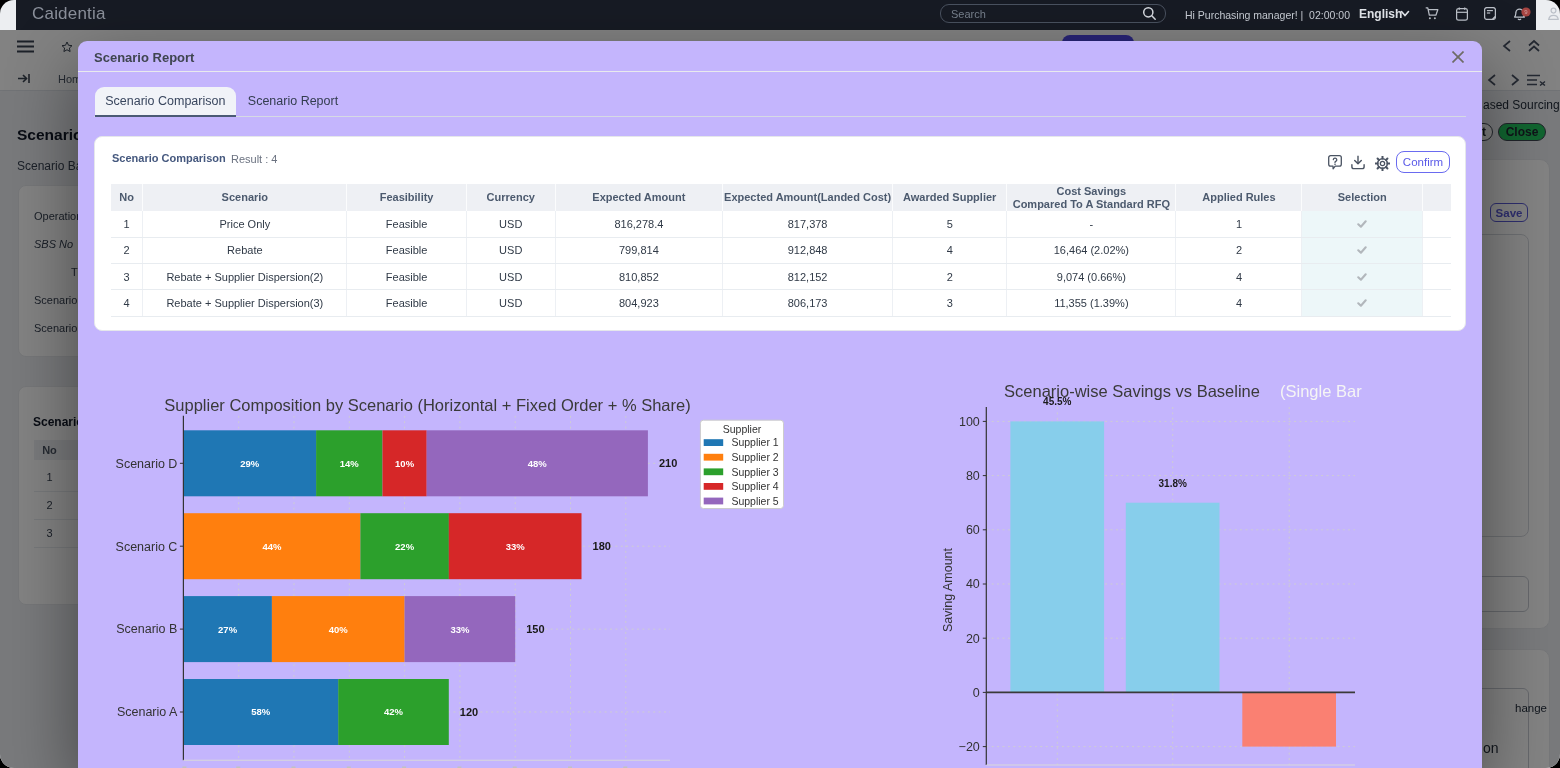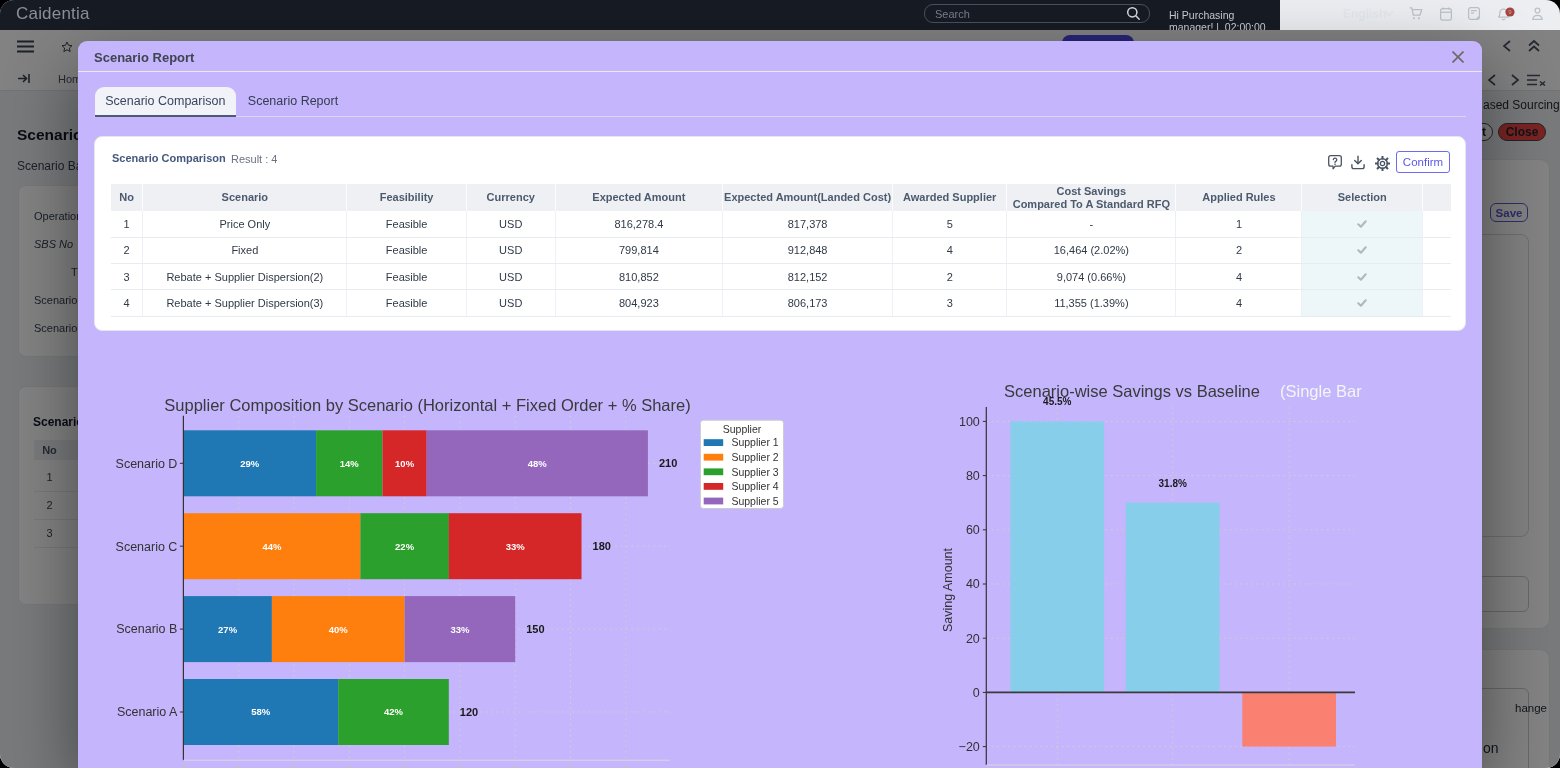--- a/index.html
+++ b/index.html
@@ -1,21 +1,21 @@
 <!DOCTYPE html>
 <html><head>
 <meta charset="utf-8">
 <style>
   * { margin:0; padding:0; box-sizing:border-box; }
   html,body { width:1560px; height:768px; background:#000; overflow:hidden; }
   body { font-family:"Liberation Sans", sans-serif; position:relative; }
   .window { position:absolute; inset:0; border-radius:14px; overflow:hidden; background:#eceef1; }
   .abs { position:absolute; }
   
-  .navbar { position:absolute; left:0; top:0; width:1280px; height:30px; background:#171b24; }
+  .navbar { position:absolute; left:16px; top:0; width:1520px; height:30px; background:#171b24; }
   .logo { position:absolute; left:16px; top:4px; font-size:17px; color:#8b909b; letter-spacing:0.2px; }
   .searchbox { position:absolute; left:924px; top:4px; width:226px; height:19px; border:1px solid #4a5260; border-radius:9px; }
   .searchbox span { position:absolute; left:10px; top:3px; font-size:11px; color:#77808d; }
   .hitext { position:absolute; left:1169px; top:8.5px; font-size:10.5px; color:#c9ced6; }
   .english { position:absolute; left:1343px; top:7px; font-size:12px; font-weight:bold; color:#e4e7ec; }
   
   .pagecontent { position:absolute; left:0; top:30px; width:1560px; height:738px; background:#eceef1; }
   .topbar { position:absolute; left:0; top:0; width:1560px; height:61px; background:#fdfdfe; border-bottom:1px solid #dde0e5; }
   .card { background:#fff; border:1px solid #e5e7eb; border-radius:8px; position:absolute; }
   .flabel { position:absolute; left:33px; font-size:11px; color:#374151; }
@@ -25,21 +25,21 @@
   .modal { position:absolute; left:78px; top:41px; width:1404px; height:727px; background:#c4b5fd; border-radius:9px 9px 0 0; box-shadow:0 25px 70px rgba(0,0,0,0.45); }
   .mtitle { position:absolute; left:16px; top:8.5px; font-size:13px; font-weight:bold; color:#3f4550; }
   .mhline { position:absolute; left:0; top:30px; width:1404px; height:1px; background:#e8eaed; }
   .tabline { position:absolute; left:16px; top:75.2px; width:1372px; height:1.3px; background:#d6dae4; }
   .tab1 { position:absolute; left:16.6px; top:46px; width:141.4px; height:29px; background:#f1f3f8; border-radius:9px 9px 0 0; text-align:center; line-height:29px; font-size:12.5px; font-weight:500; color:#39465e; }
   .tab1u { position:absolute; left:16.6px; top:73.5px; width:141.4px; height:2.5px; background:#4b5a75; }
   .tab2 { position:absolute; left:155px; top:46px; width:120px; height:29px; text-align:center; line-height:29px; font-size:12.5px; color:#333d4f; }
   .tcard { position:absolute; left:16px; top:95px; width:1372px; height:195px; border:1px solid #e5e7eb; border-radius:8px; background:#fff; }
   .tclabel { position:absolute; left:17px; top:15px; font-size:11px; font-weight:bold; color:#45587e; }
   .tcresult { position:absolute; left:136px; top:15.5px; font-size:11px; color:#6b7280; }
-  .confirm { position:absolute; left:1300.6px; top:14.4px; width:54.8px; height:22px; border:1px solid #6a6bf0; border-radius:3px; text-align:center; line-height:21px; font-size:11.5px; font-weight:500; color:#5a5ae8; }
+  .confirm { position:absolute; left:1300.6px; top:14.4px; width:54.8px; height:22px; border:1px solid #6a6bf0; border-radius:8px; text-align:center; line-height:21px; font-size:11.5px; font-weight:500; color:#5a5ae8; }
   
   table.cmp { position:absolute; left:16px; top:47px; width:1340px; border-collapse:collapse; table-layout:fixed; font-size:11px; }
   table.cmp th { background:#eef0f4; color:#4c5a6e; font-weight:bold; height:27px; font-size:11px; line-height:12.5px; border-right:1px solid #fbfcfd; text-align:center; vertical-align:middle; }
   table.cmp th:last-child { border-right:none; }
   table.cmp td { height:26.3px; color:#303a47; text-align:center; vertical-align:middle; border-right:1px solid #edf0f4; border-bottom:1px solid #e8ecf0; }
   table.cmp td:last-child { border-right:none; }
   table.cmp tr td.sel { background:#edf7f9; }
   .gray { color:#939ca8; }
 </style>
 </head>
@@ -154,21 +154,21 @@
       </svg>
     <svg class="abs" style="left:1527px;top:44px" width="19" height="12" viewBox="0 0 19 12">
         <line x1="0" y1="1.5" x2="13" y2="1.5" stroke="#475061" stroke-width="1.7"></line>
         <line x1="0" y1="6" x2="10" y2="6" stroke="#475061" stroke-width="1.7"></line>
         <line x1="0" y1="10.5" x2="10" y2="10.5" stroke="#475061" stroke-width="1.7"></line>
         <line x1="13" y1="7.5" x2="18" y2="11.5" stroke="#475061" stroke-width="1.5"></line>
         <line x1="18" y1="7.5" x2="13" y2="11.5" stroke="#475061" stroke-width="1.5"></line>
       </svg>
     <div class="abs" style="left:1483px;top:68px;font-size:12px;color:#1f2937;">ased Sourcing</div>
     <div class="abs" style="left:1455px;top:93px;width:38px;height:18px;border:1.3px solid #454c58;border-radius:9px;background:#fff;text-align:right;line-height:16px;font-size:12px;font-weight:600;color:#1f2730;padding-right:6px;">t</div>
-    <div class="abs" style="left:1498px;top:93px;width:48px;height:18px;border:1.3px solid #3f4752;border-radius:9px;background:#ef4444;text-align:center;line-height:17px;font-size:12px;font-weight:600;color:#1f2730;">Close</div>
+    <div class="abs" style="left:1498px;top:93px;width:48px;height:18px;border:1.3px solid #3f4752;border-radius:9px;background:#22c55e;text-align:center;line-height:17px;font-size:12px;font-weight:600;color:#1f2730;">Close</div>
 
     <div class="card" style="left:1380px;top:129px;width:170px;height:470px;border-radius:10px;">
       <div class="abs" style="left:109px;top:43px;width:38px;height:19px;border:1.3px solid #5b5bd6;border-radius:6px;text-align:center;line-height:18px;font-size:11.5px;font-weight:bold;color:#5b5bd6;">Save</div>
       <div class="abs" style="left:-60px;top:74px;width:208px;height:303px;border:1px solid #d5d9df;border-radius:8px;background:#fdfdfd;"></div>
       <div class="abs" style="left:-60px;top:416px;width:208px;height:36px;border:1px solid #c6cbd2;border-radius:6px;"></div>
     </div>
 
     <div class="card" style="left:1380px;top:619px;width:170px;height:200px;border-radius:10px;">
       <div class="abs" style="left:-60px;top:38px;width:208px;height:150px;border:1px solid #c6cbd2;border-radius:6px;"></div>
       <div class="abs" style="left:102px;top:52px;font-size:11.5px;color:#1f2937;margin-left:32px;">hange</div>
@@ -256,21 +256,21 @@
               <td>5</td>
               <td>-</td>
               <td>1</td>
               <td class="sel"><svg width="10" height="8" viewBox="0 0 10 8">
                   <path d="M1.3 4.3 L3.9 6.7 L8.7 1.3" fill="none" stroke="#b2b7bc" stroke-width="2.1" stroke-linecap="round" stroke-linejoin="round"></path>
                 </svg></td>
               <td></td>
             </tr>
         <tr>
               <td>2</td>
-              <td>Fixed</td>
+              <td>Rebate</td>
               <td>Feasible</td>
               <td>USD</td>
               <td>799,814</td>
               <td>912,848</td>
               <td>4</td>
               <td>16,464 (2.02%)</td>
               <td>2</td>
               <td class="sel"><svg width="10" height="8" viewBox="0 0 10 8">
                   <path d="M1.3 4.3 L3.9 6.7 L8.7 1.3" fill="none" stroke="#b2b7bc" stroke-width="2.1" stroke-linecap="round" stroke-linejoin="round"></path>
                 </svg></td>

